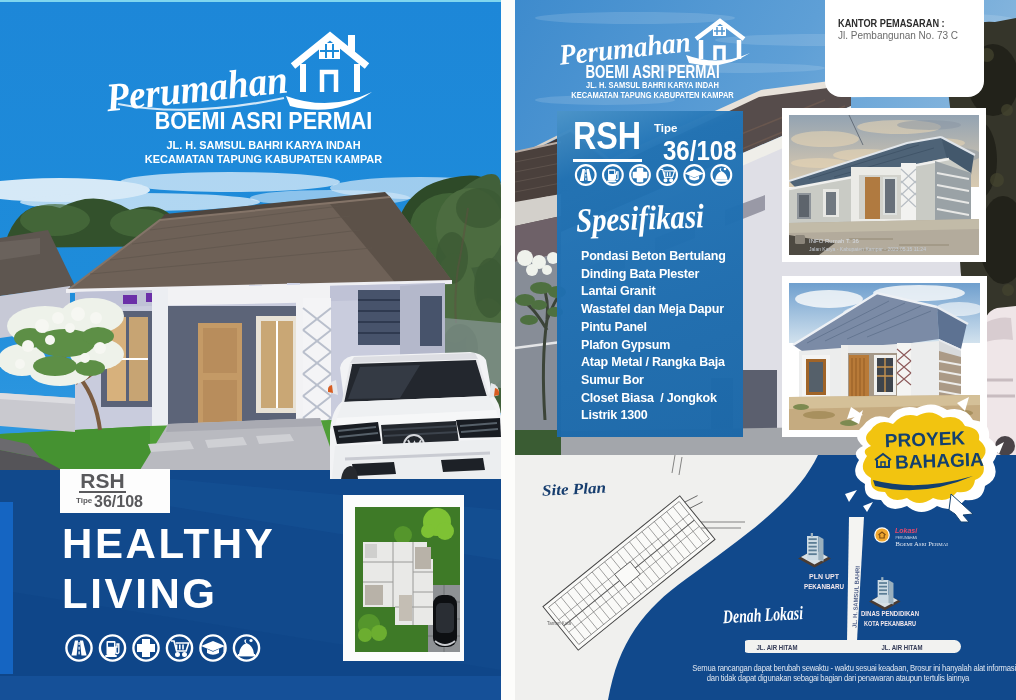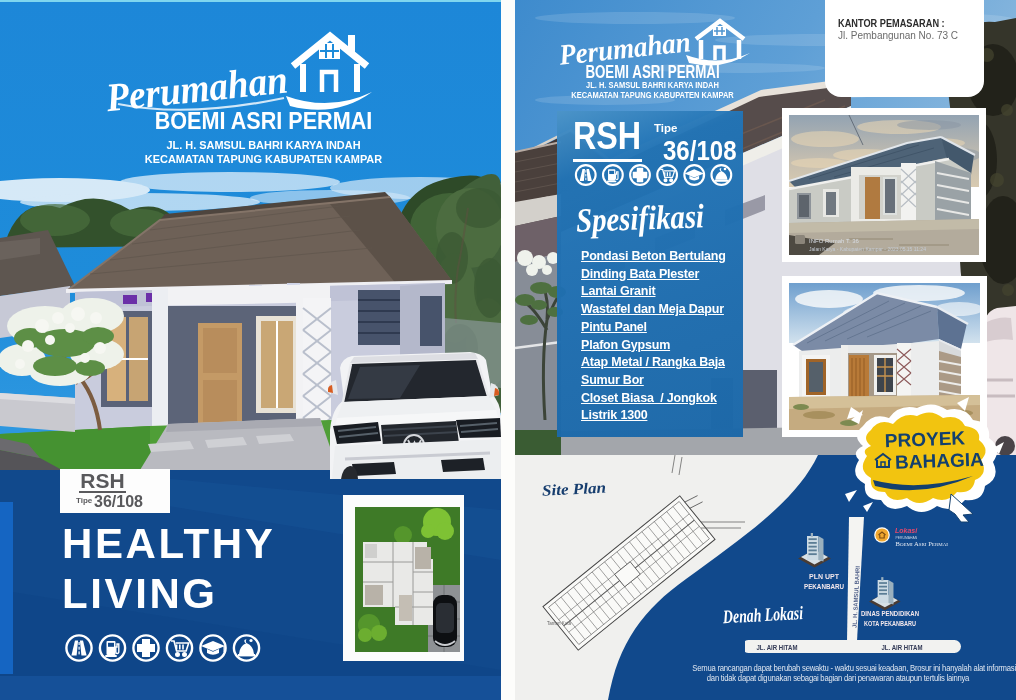--- a/index.html
+++ b/index.html
@@ -475,21 +475,21 @@
             <path d="M177 22 q0.5-8 7.5-11 q7 3 7.5 11 z"></path>
             <rect x="176" y="22" width="17" height="2.4"></rect>
             <circle cx="189" cy="8.5" r="1.6"></circle>
             <path d="M184.5 7.2 q-1.6 2.6 0.6 4.4 q-2.8-0.4 -2.9-2.6 q-0.1-1.6 2.3-1.8z"></path>
           </g>
     </g>
   </svg>
   <svg class="abs" style="left:55px;top:195px;" width="170" height="46" viewBox="0 0 170 46">
     <text x="6" y="34" font-family="Liberation Serif" font-style="italic" font-weight="bold" font-size="34" fill="#fff" transform="rotate(-2 85 23)" textLength="128" lengthAdjust="spacingAndGlyphs">Spesifikasi</text>
   </svg>
-  <div class="abs w" style="left:66px;top:248px;font-weight:bold;font-size:12.5px;line-height:17.7px;letter-spacing:-0.2px;text-decoration:underline;">
+  <div class="abs w" style="left:66px;top:248px;font-weight:bold;font-size:12.5px;line-height:17.7px;letter-spacing:-0.2px;">
     Pondasi Beton Bertulang<br>Dinding Bata Plester<br>Lantai Granit<br>Wastafel dan Meja Dapur<br>Pintu Panel<br>Plafon Gypsum<br>Atap Metal / Rangka Baja<br>Sumur Bor<br>Closet Biasa&nbsp;&nbsp;/ Jongkok<br>Listrik 1300
   </div>
 
   <div class="abs" style="left:267px;top:108px;width:204px;height:154px;background:#fff;"></div>
   <svg class="abs" style="left:274px;top:115px;" width="190" height="140" viewBox="0 0 190 140">
     <defs>
       <linearGradient id="dusk" x1="0" y1="0" x2="0" y2="1">
         <stop offset="0" stop-color="#93a3b2"></stop>
         <stop offset="0.6" stop-color="#c3bdb0"></stop>
         <stop offset="1" stop-color="#d8cab0"></stop>

